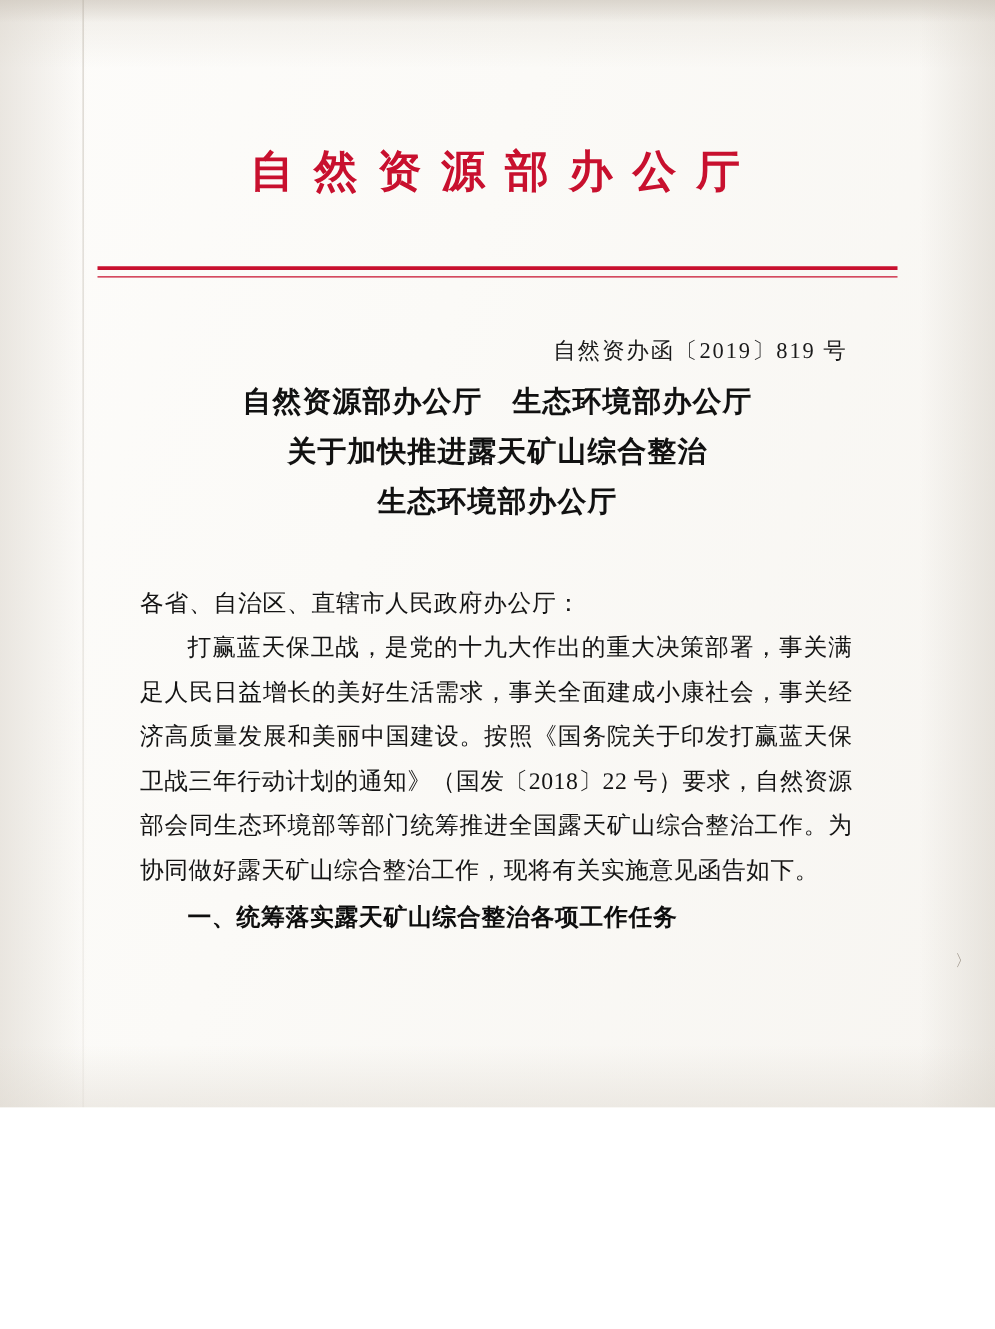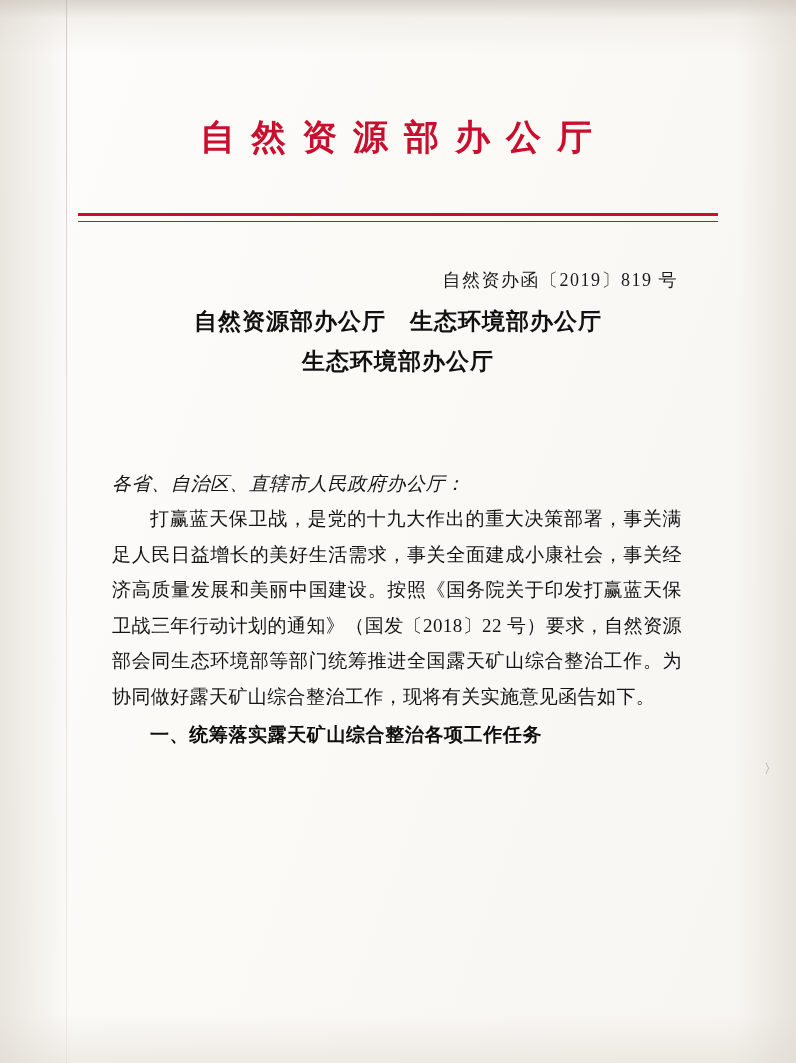--- a/index.html
+++ b/index.html
@@ -10,21 +10,21 @@
     width: 796px;
     height: 1063px;
     background: #ffffff;
     font-family: "Liberation Serif", "DejaVu Serif", serif;
     overflow: hidden;
   }
 
   .page {
     position: relative;
     width: 796px;
-    height: 1063px;
+    height: 886px;
     background:
       linear-gradient(110deg, #fdfcfa 0%, #fbfaf7 40%, #f7f5f1 100%);
     box-sizing: border-box;
     overflow: hidden;
   }
 
   
   .paper-shade-left {
     position: absolute;
     left: 0; top: 0;
@@ -133,21 +133,20 @@
     position: absolute;
     left: 112px;
     top: 466px;
     width: 570px;
   }
   .salutation {
     font-size: 19px;
     line-height: 35px;
     color: #141414;
     letter-spacing: 0.6px;
-    font-style: italic;
   }
   p.para {
     margin: 0;
     font-size: 19px;
     line-height: 35.5px;
     color: #141414;
     letter-spacing: 0.4px;
     text-align: justify;
     text-justify: inter-ideograph;
     text-indent: 2em;
@@ -198,20 +197,21 @@
     <div class="lh-line">自然资源部办公厅</div>
   </div>
 
   <div class="lh-rule-thick"></div>
   <div class="lh-rule-thin"></div>
 
   <div class="doc-number">自然资办函〔2019〕819 号</div>
 
   <div class="title-block">
     <div class="title-line">自然资源部办公厅　生态环境部办公厅</div>
+    <div class="title-line">关于加快推进露天矿山综合整治</div>
     <div class="title-line">生态环境部办公厅</div>
   </div>
 
   <div class="body-block">
     <div class="salutation">各省、自治区、直辖市人民政府办公厅：</div>
     <p class="para">打赢蓝天保卫战，是党的十九大作出的重大决策部署，事关满足人民日益增长的美好生活需求，事关全面建成小康社会，事关经济高质量发展和美丽中国建设。按照《国务院关于印发打赢蓝天保卫战三年行动计划的通知》（国发〔2018〕22 号）要求，自然资源部会同生态环境部等部门统筹推进全国露天矿山综合整治工作。为协同做好露天矿山综合整治工作，现将有关实施意见函告如下。</p>
     <p class="heading">一、统筹落实露天矿山综合整治各项工作任务</p>
   </div>
 
   <div class="margin-mark mark-right">〉</div>

